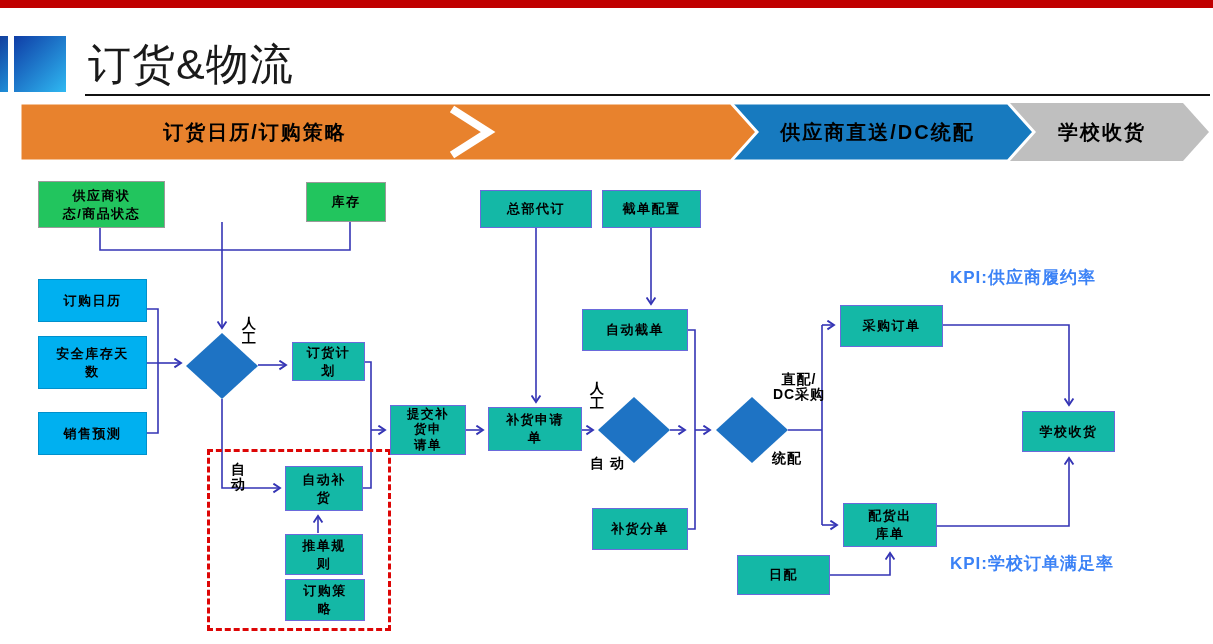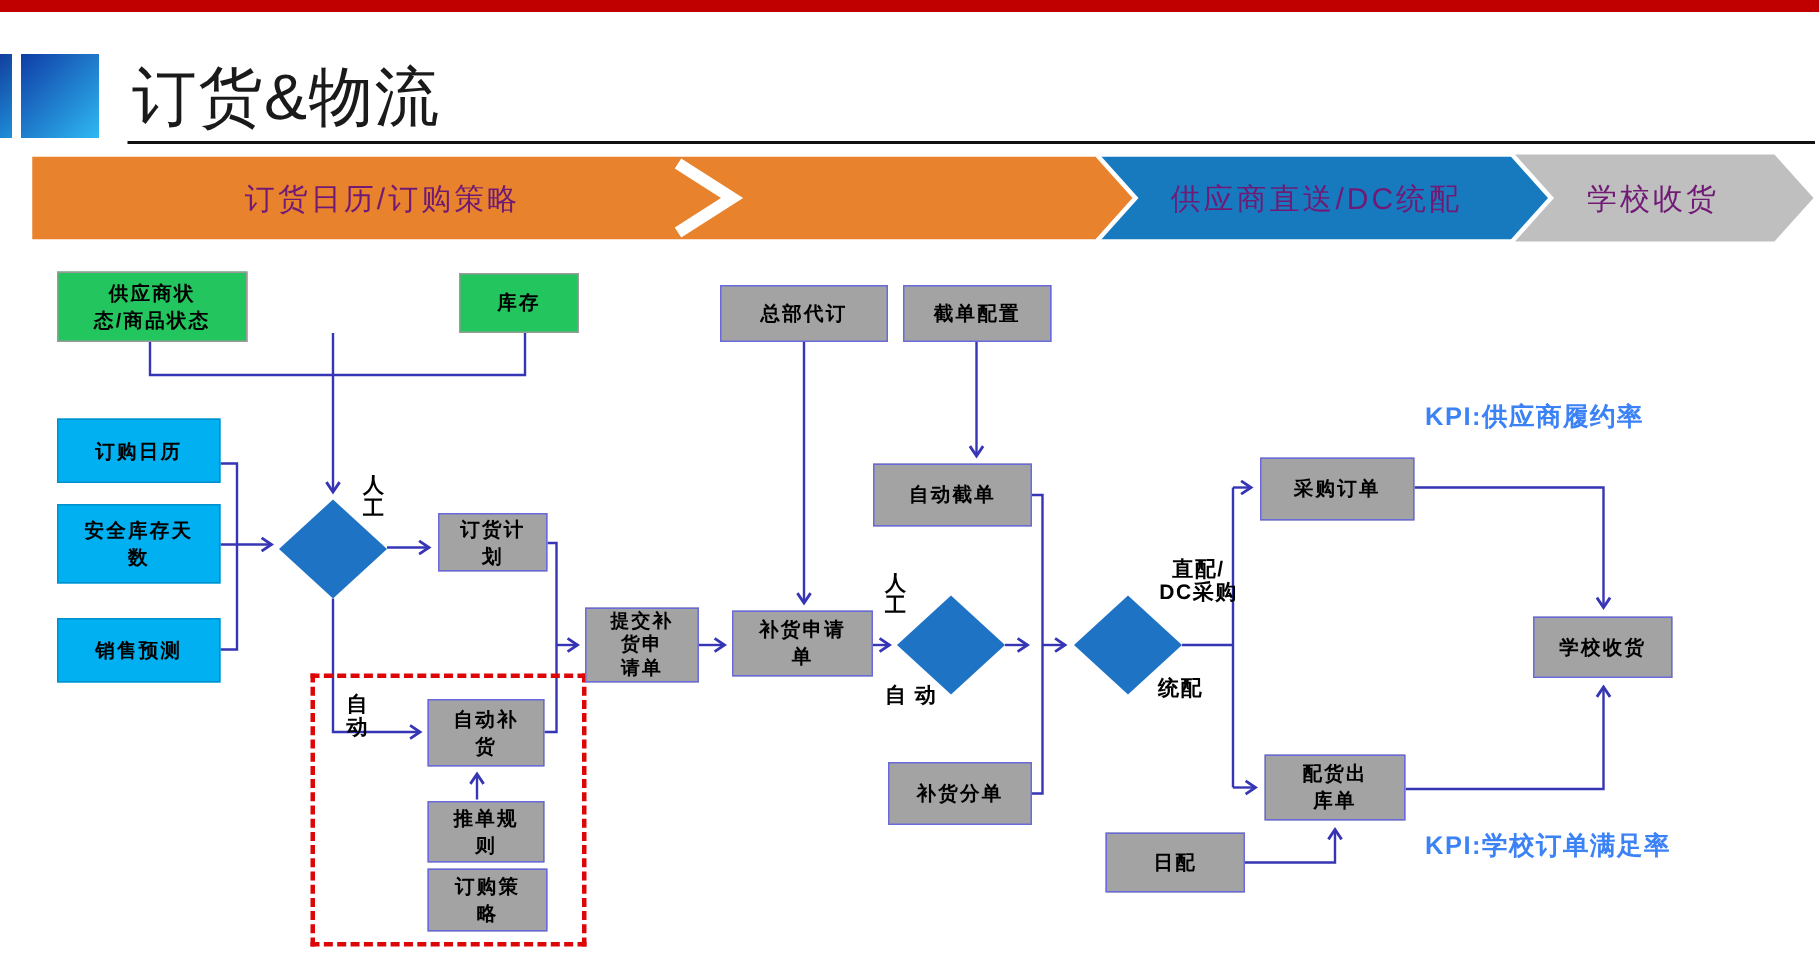--- a/index.html
+++ b/index.html
@@ -7,28 +7,28 @@
          font-family:"Liberation Sans","DejaVu Sans",sans-serif;}
   .abs{position:absolute;}
   
   #topbar{left:0;top:0;width:1213px;height:8px;background:#c00000;}
   #logo-sliver{left:0;top:36px;width:8px;height:56px;background:linear-gradient(135deg,#123f9e,#1e8fd8);}
   #logo-square{left:14px;top:36px;width:52px;height:56px;background:linear-gradient(135deg,#0f3da6 0%,#2fb9f2 100%);}
   #page-title{left:88px;top:36px;font-size:43px;font-weight:500;color:#1a1a1a;letter-spacing:1px;}
   #title-underline{left:85px;top:94px;width:1125px;height:2px;background:#111;}
   
   .band-label{top:103px;height:58px;display:flex;align-items:center;justify-content:center;
-              color:#701a75;font-size:20px;font-weight:normal;letter-spacing:2px;z-index:3;}
+              color:#000000;font-size:20px;font-weight:bold;letter-spacing:2px;z-index:3;}
   
   .box{display:flex;align-items:center;justify-content:center;text-align:center;
        font-weight:bold;color:#000;font-size:13px;line-height:1.35;letter-spacing:1.5px;
        white-space:pre-line;z-index:2;box-sizing:border-box;}
   .gray{background:#22c55e;border:1px solid #9a9a9a;}
   .cyan{background:#00b0f0;border:1px solid #0090cc;}
-  .purple{background:#a3a3a3;border:1px solid #6a6adb;}
+  .purple{background:#14b8a6;border:1px solid #6a6adb;}
   
   .edge-label{font-weight:bold;color:#000;font-size:14px;line-height:1.1;white-space:pre-line;
               text-align:center;z-index:3;letter-spacing:1px;}
   .kpi{font-weight:bold;color:#3b82f6;font-size:17px;letter-spacing:1px;z-index:3;white-space:nowrap;}
   
   #auto-frame{left:207px;top:449px;width:178px;height:176px;border:3px dashed #dd0606;z-index:1;}
   svg.layer{position:absolute;left:0;top:0;z-index:1;}
 </style>
 </head>
 <body>

